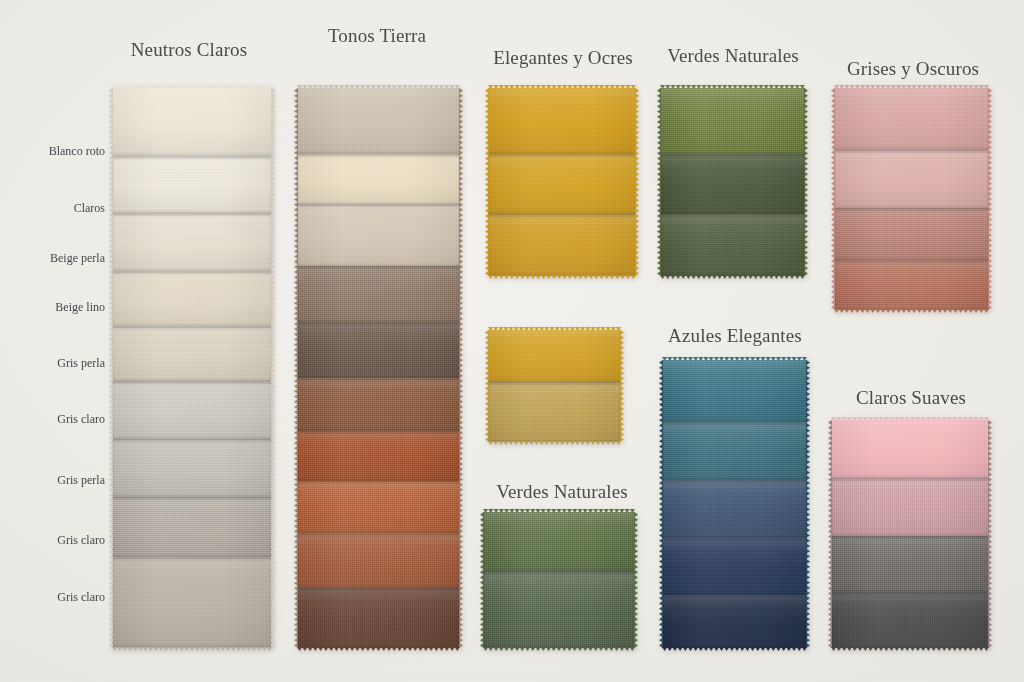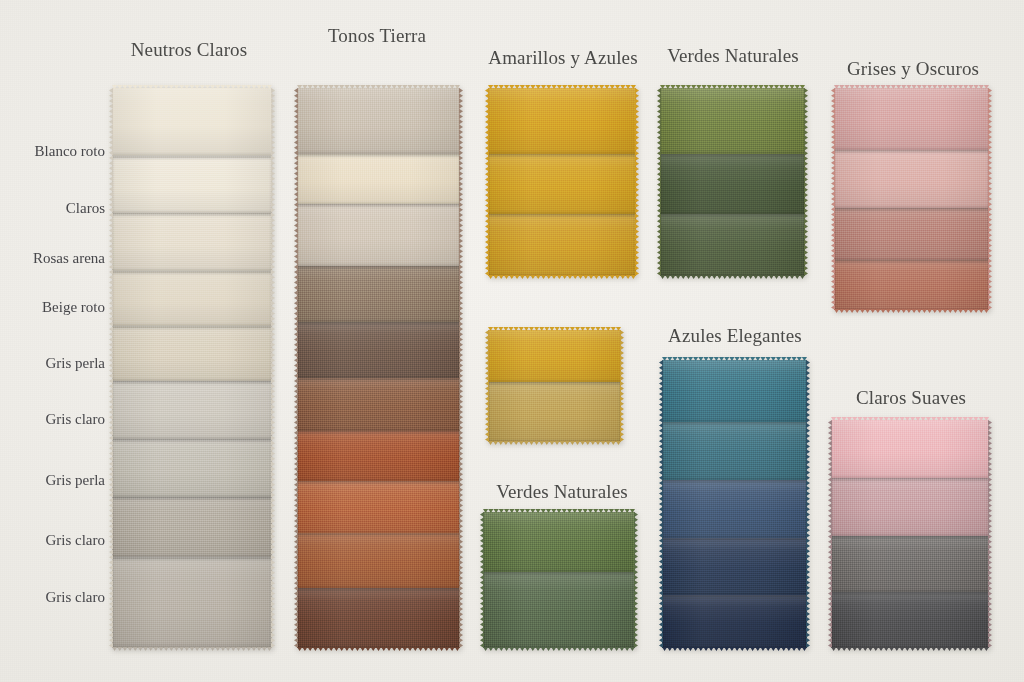--- a/index.html
+++ b/index.html
@@ -36,21 +36,21 @@
     font-size: 19px;
     letter-spacing: .15px;
     white-space: nowrap;
     text-align: center;
     transform: translateX(-50%);
   }
 
   .row-label {
     position: absolute;
     color: #46464a;
-    font-size: 15px;
+    font-size: 12px;
     white-space: nowrap;
     text-align: right;
     transform: translateY(-50%);
   }
 
   
   .stack {
     position: absolute;
     filter: drop-shadow(1px 2px 2.5px rgba(120,115,108,0.30));
   }
@@ -110,32 +110,32 @@
     pointer-events: none;
   }
 </style>
 </head>
 <body>
 
 <div id="stage">
   <div id="titles-layer">
       <div class="col-title" style="left: 189px; top: 39px;">Neutros Claros</div>
       <div class="col-title" style="left: 377px; top: 25px;">Tonos Tierra</div>
-      <div class="col-title" style="left: 563px; top: 47px;">Amarillos y Azules</div>
+      <div class="col-title" style="left: 563px; top: 47px;">Elegantes y Ocres</div>
       <div class="col-title" style="left: 562px; top: 481px;">Verdes Naturales</div>
       <div class="col-title" style="left: 733px; top: 45px;">Verdes Naturales</div>
       <div class="col-title" style="left: 735px; top: 325px;">Azules Elegantes</div>
       <div class="col-title" style="left: 913px; top: 58px;">Grises y Oscuros</div>
       <div class="col-title" style="left: 911px; top: 387px;">Claros Suaves</div>
     </div>
   <div id="labels-layer">
       <div class="row-label" style="right: 919px; top: 151px;">Blanco roto</div>
       <div class="row-label" style="right: 919px; top: 208px;">Claros</div>
-      <div class="row-label" style="right: 919px; top: 258px;">Rosas arena</div>
-      <div class="row-label" style="right: 919px; top: 307px;">Beige roto</div>
+      <div class="row-label" style="right: 919px; top: 258px;">Beige perla</div>
+      <div class="row-label" style="right: 919px; top: 307px;">Beige lino</div>
       <div class="row-label" style="right: 919px; top: 363px;">Gris perla</div>
       <div class="row-label" style="right: 919px; top: 419px;">Gris claro</div>
       <div class="row-label" style="right: 919px; top: 480px;">Gris perla</div>
       <div class="row-label" style="right: 919px; top: 540px;">Gris claro</div>
       <div class="row-label" style="right: 919px; top: 597px;">Gris claro</div>
     </div>
   <div id="stacks-layer">
       <div class="stack" style="left: 112px; top: 88px; width: 160px;">
         <div class="swatch" style="height: 68px; background: rgb(239, 232, 216);"></div>
         <div class="swatch" style="height: 57px; background: rgb(240, 233, 218); box-shadow: rgba(0, 0, 0, 0.3) 0px 2px 3px inset;"></div>

